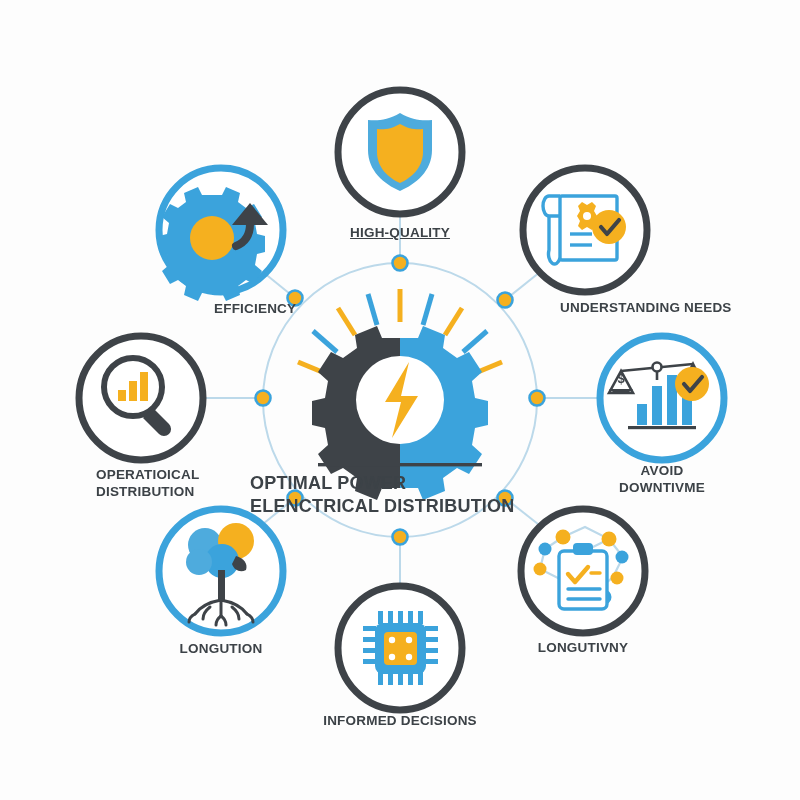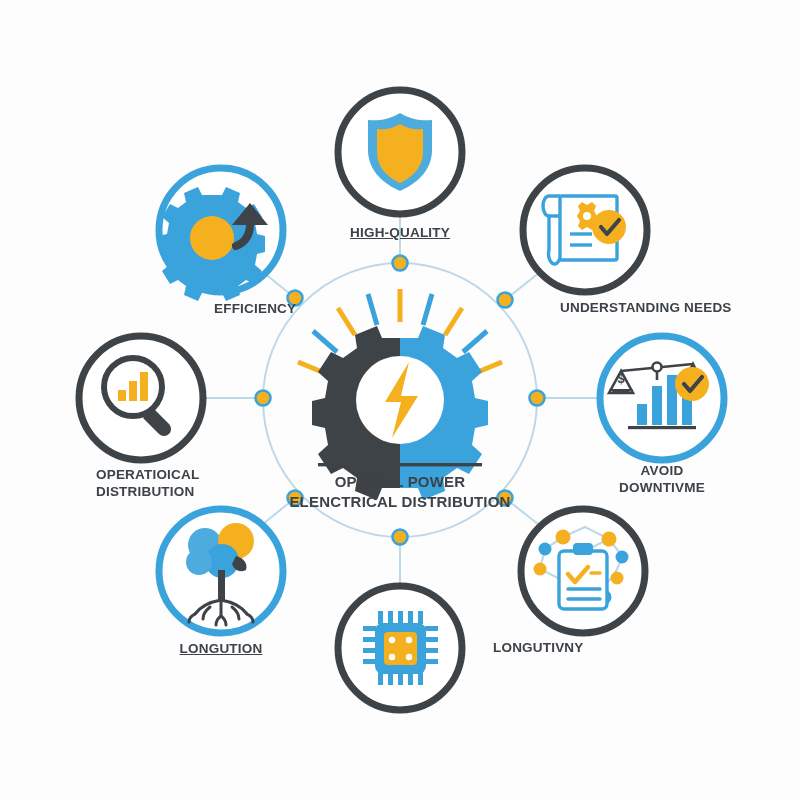--- a/index.html
+++ b/index.html
@@ -4,21 +4,21 @@
 <style>
   html,body{margin:0;padding:0;background:#ffffff;}
   body{width:800px;height:800px;overflow:hidden;
        font-family:"Liberation Sans","DejaVu Sans",sans-serif;}
   #stage{position:relative;width:800px;height:800px;background:#fdfdfd;}
   svg#diagram{position:absolute;left:0;top:0;width:800px;height:800px;}
   .node-label{position:absolute;font-weight:bold;color:#3c4247;
               font-size:13.5px;letter-spacing:.2px;line-height:1.25;
               white-space:pre-line;}
   .center-title{position:absolute;font-weight:bold;color:#3c4247;
-                font-size:15px;line-height:1.3;text-align:center;
+                font-size:18px;line-height:1.3;text-align:left;
                 white-space:pre-line;letter-spacing:.2px;}
 </style>
 </head>
 <body>
 
 <div id="stage">
 
 <svg id="diagram" viewBox="0 0 800 800">
   <defs>
     <clipPath id="clipShield">
@@ -231,23 +231,24 @@
 <div class="center-title" style="left:250px;top:472px;width:300px;">OPTIMAL POWER
 ELENCTRICAL DISTRIBUTION</div>
 
 <div class="node-label" style="left:300px;top:225px;width:200px;text-align:center;text-decoration:underline;">HIGH-QUALITY</div>
 
 <div class="node-label" style="left:516px;top:300px;width:220px;text-align:left;margin-left:44px;">UNDERSTANDING NEEDS</div>
 
 <div class="node-label" style="left:582px;top:463px;width:160px;text-align:center;">AVOID
 DOWNTIVME</div>
 
-<div class="node-label" style="left:493px;top:640px;width:180px;">LONGUTIVNY</div>
-
-
-<div class="node-label" style="left:131px;top:641px;width:180px;text-align:center;text-decoration:underline;">LONGUTION</div>
+<div class="node-label" style="left:493px;top:640px;width:180px;text-align:center;">LONGUTIVNY</div>
+
+<div class="node-label" style="left:300px;top:713px;width:200px;text-align:center;">INFORMED DECISIONS</div>
+
+<div class="node-label" style="left:131px;top:641px;width:180px;text-align:center;">LONGUTION</div>
 
 <div class="node-label" style="left:96px;top:467px;width:210px;text-align:left;">OPERATIOICAL
 DISTRIBUTION</div>
 
 <div class="node-label" style="left:186px;top:301px;width:160px;text-align:left;margin-left:28px;">EFFICIENCY</div>
 
 </div>
 
 </body></html>

